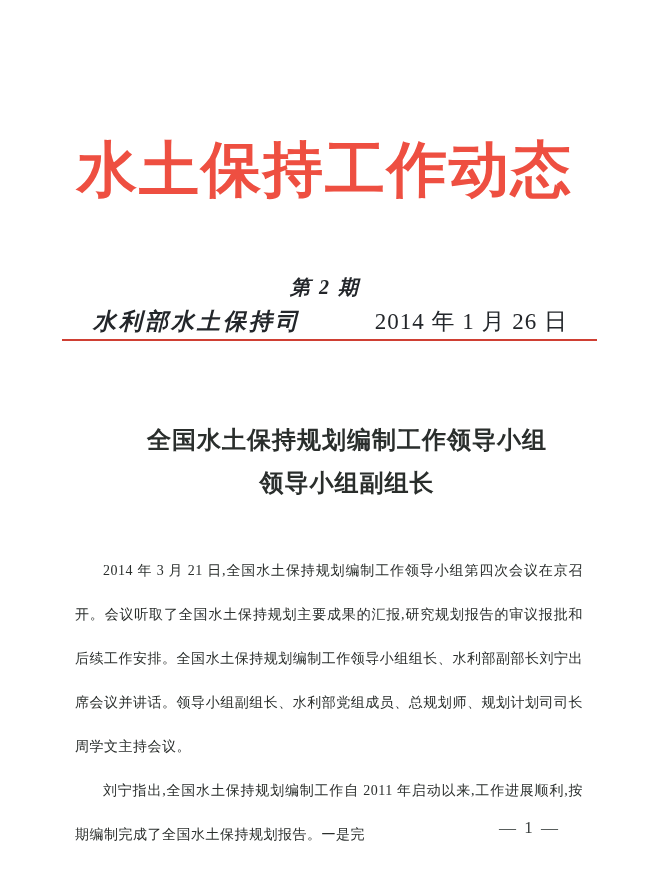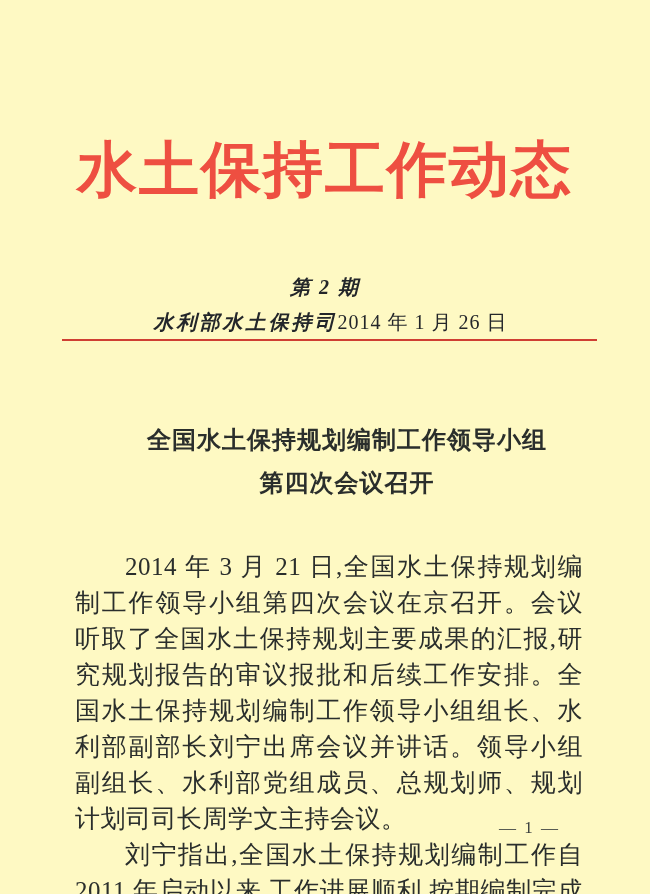--- a/index.html
+++ b/index.html
@@ -2,21 +2,21 @@
 <html><head>
 <meta charset="utf-8">
 <style>
   * { margin: 0; padding: 0; box-sizing: border-box; }
   html, body { background: #e9e9e9; }
   .page {
     position: relative;
     width: 650px;
     height: 894px;
     margin: 0 auto;
-    background: #fef9c3;
+    background: #ffffff;
     font-family: "Liberation Serif", "DejaVu Serif", serif;
     color: #272b29;
     overflow: hidden;
   }
   
   .masthead-title {
     padding-top: 136px;
     text-align: center;
     font-size: 60px;
     line-height: 68px;
@@ -30,24 +30,24 @@
     text-align: center;
     font-size: 20px;
     line-height: 26px;
     font-weight: bold;
     letter-spacing: 2px;
     color: #23262a;
     font-style: italic;
   }
   .pub-row {
     display: flex;
-    justify-content: center;
+    justify-content: space-between;
     align-items: flex-end;
     margin: 8px 82px 0 93px;
-    font-size: 20px;
+    font-size: 23px;
     line-height: 28px;
     color: #23262a;
   }
   .publisher {
     font-style: italic;            
     font-weight: bold;
     letter-spacing: 3px;
   }
   .pub-date {
     letter-spacing: 1px;
@@ -67,22 +67,22 @@
     line-height: 43px;
     letter-spacing: 1px;
     color: #2a2e2c;
     padding-left: 44px;
   }
   .article-title span { display: block; }
   .article-body {
     margin: 44px 67px 0 75px;
   }
   .body-para {
-    font-size: 25px;
-    line-height: 36px;
+    font-size: 14px;
+    line-height: 44px;
     letter-spacing: 0.5px;
     text-align: justify;
     text-indent: 2em;
     color: #2a2e2c;
   }
   
   .page-num {
     position: absolute;
     top: 818px;
     right: 90px;
@@ -105,21 +105,21 @@
       <span class="publisher">水利部水土保持司</span>
       <span class="pub-date">2014 年 1 月 26 日</span>
     </div>
 
     <div class="red-rule"></div>
   </header>
 
   <main>
     <h2 class="article-title">
       <span>全国水土保持规划编制工作领导小组</span>
-      <span>第四次会议召开</span>
+      <span>领导小组副组长</span>
     </h2>
 
     <div class="article-body">
       <p class="body-para">2014 年 3 月 21 日,全国水土保持规划编制工作领导小组第四次会议在京召开。会议听取了全国水土保持规划主要成果的汇报,研究规划报告的审议报批和后续工作安排。全国水土保持规划编制工作领导小组组长、水利部副部长刘宁出席会议并讲话。领导小组副组长、水利部党组成员、总规划师、规划计划司司长周学文主持会议。</p>
       <p class="body-para">刘宁指出,全国水土保持规划编制工作自 2011 年启动以来,工作进展顺利,按期编制完成了全国水土保持规划报告。一是完</p>
     </div>
   </main>
 
   <footer>
     <span class="page-num">— 1 —</span>

